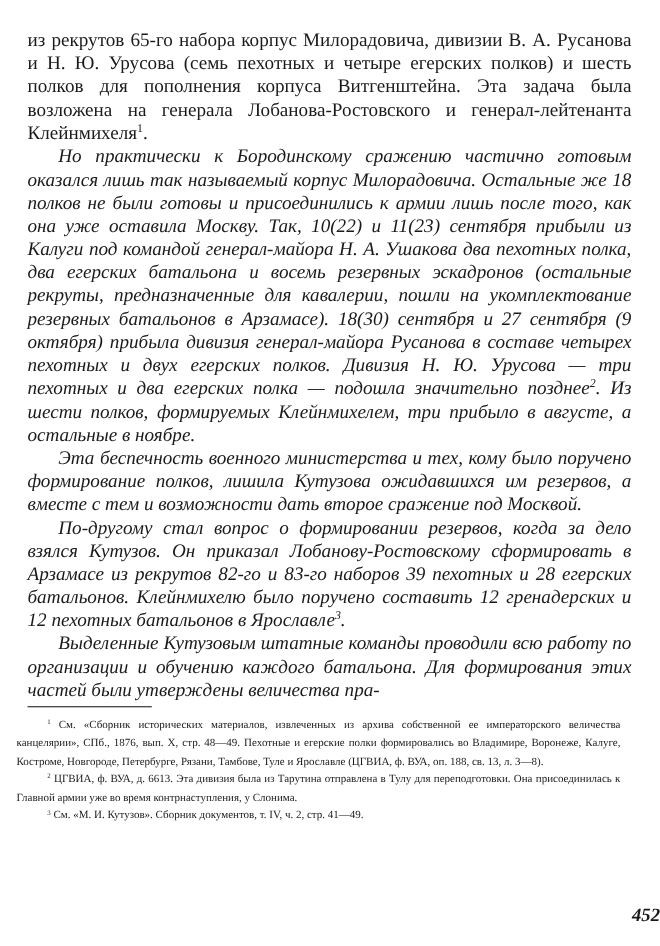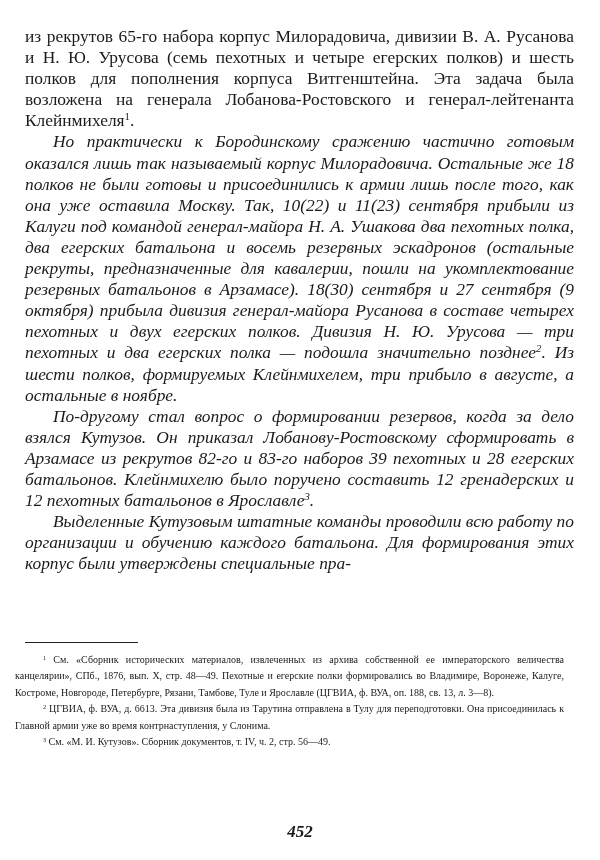--- a/index.html
+++ b/index.html
@@ -5,33 +5,34 @@
   html, body { margin: 0; padding: 0; background: #ffffff; }
   body { width: 600px; height: 860px; position: relative; overflow: hidden; color: #1a1a1a; }
   .page { position: absolute; left: 25px; top: 26px; width: 549px; }
   .body-text { font-family: "Liberation Serif", "DejaVu Serif", serif; font-size: 17.4px; line-height: 21.1px; }
   .para { margin: 0; text-align: justify; text-indent: 0; }
   .para.indent { text-indent: 28px; font-style: italic; }
   .fn-rule { position: absolute; left: 25px; top: 642px; width: 113px; height: 0; border-top: 1.3px solid #222; }
   .footnotes { position: absolute; left: 15px; top: 652px; width: 549px; font-family: "Liberation Serif", "DejaVu Serif", serif; font-size: 10px; line-height: 16.4px; }
   .fn { margin: 0; text-align: justify; text-indent: 28px; }
   sup { font-size: 0.62em; line-height: 0; vertical-align: 0.55em; }
-  .page-number { position: absolute; left: 0; width: 600px; top: 822px; text-align: center; font-family: "Liberation Serif", "DejaVu Serif", serif; font-style: italic; font-weight: bold; font-size: 17px; }
+  .page-number { position: absolute; left: 0; width: 600px; top: 822px; text-align: right; font-family: "Liberation Serif", "DejaVu Serif", serif; font-style: italic; font-weight: bold; font-size: 17px; }
 </style>
 </head>
 <body>
 
 <div class="page body-text">
   <p class="para"><span>из рекрутов 65-го набора корпус Милорадовича, дивизии В. А. Русанова и Н. Ю. Урусова (семь пехотных и четыре егерских полков) и шесть полков для пополнения корпуса Витгенштейна. Эта задача была возложена на генерала Лобанова-Ростовского и генерал-лейтенанта Клейнмихеля</span><sup>1</sup><span>.</span></p>
   <p class="para indent"><span>Но практически к Бородинскому сражению частично готовым оказался лишь так называемый корпус Милорадовича. Остальные же 18 полков не были готовы и присоединились к армии лишь после того, как она уже оставила Москву. Так, 10(22) и 11(23) сентября прибыли из Калуги под командой генерал-майора Н. А. Ушакова два пехотных полка, два егерских батальона и восемь резервных эскадронов (остальные рекруты, предназначенные для кавалерии, пошли на укомплектование резервных батальонов в Арзамасе). 18(30) сентября и 27 сентября (9 октября) прибыла дивизия генерал-майора Русанова в составе четырех пехотных и двух егерских полков. Дивизия Н. Ю. Урусова — три пехотных и два егерских полка — подошла значительно позднее</span><sup>2</sup><span>. Из шести полков, формируемых Клейнмихелем, три прибыло в августе, а остальные в ноябре.</span></p>
+  <p class="para indent"><span>Эта беспечность военного министерства и тех, кому было поручено формирование полков, лишила Кутузова ожидавшихся им резервов, а вместе с тем и возможности дать второе сражение под Москвой.</span></p>
   <p class="para indent"><span>По-другому стал вопрос о формировании резервов, когда за дело взялся Кутузов. Он приказал Лобанову-Ростовскому сформировать в Арзамасе из рекрутов 82-го и 83-го наборов 39 пехотных и 28 егерских батальонов. Клейнмихелю было поручено составить 12 гренадерских и 12 пехотных батальонов в Ярославле</span><sup>3</sup><span>.</span></p>
-  <p class="para indent"><span>Выделенные Кутузовым штатные команды проводили всю работу по организации и обучению каждого батальона. Для формирования этих корпус были утверждены специальные пра-</span></p>
+  <p class="para indent"><span>Выделенные Кутузовым штатные команды проводили всю работу по организации и обучению каждого батальона. Для формирования этих частей были утверждены величества пра-</span></p>
 </div>
 
 <div class="fn-rule"></div>
 
 <div class="footnotes">
   <p class="fn"><sup>1</sup><span> См. «Сборник исторических материалов, извлеченных из архива собственной ее императорского величества канцелярии», СПб., 1876, вып. X, стр. 48—49. Пехотные и егерские полки формировались во Владимире, Воронеже, Калуге, Костроме, Новгороде, Петербурге, Рязани, Тамбове, Туле и Ярославле (ЦГВИА, ф. ВУА, оп. 188, св. 13, л. 3—8).</span></p>
   <p class="fn"><sup>2</sup><span> ЦГВИА, ф. ВУА, д. 6613. Эта дивизия была из Тарутина отправлена в Тулу для переподготовки. Она присоединилась к Главной армии уже во время контрнаступления, у Слонима.</span></p>
-  <p class="fn"><sup>3</sup><span> См. «М. И. Кутузов». Сборник документов, т. IV, ч. 2, стр. 56—49.</span></p>
+  <p class="fn"><sup>3</sup><span> См. «М. И. Кутузов». Сборник документов, т. IV, ч. 2, стр. 41—49.</span></p>
 </div>
 
 <div class="page-number">452</div>
 
 </body></html>

